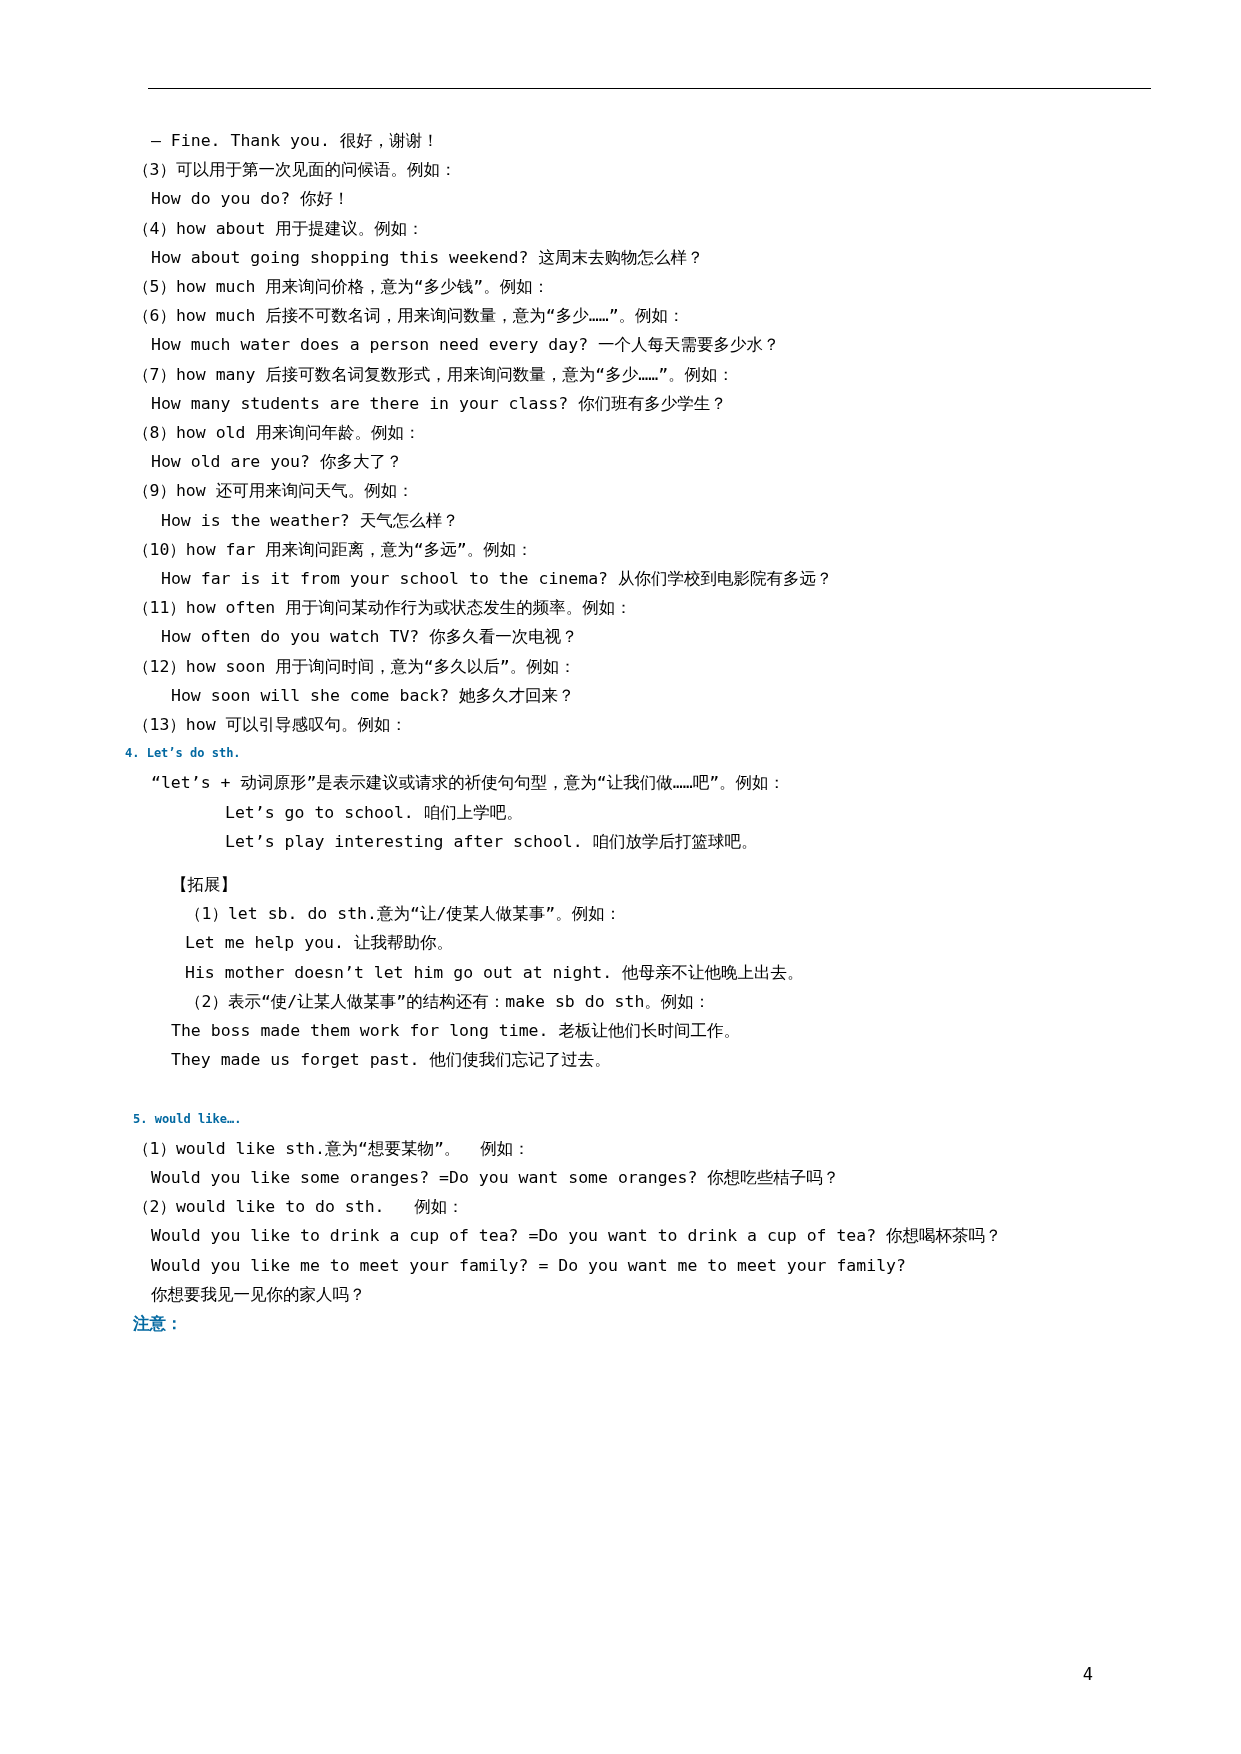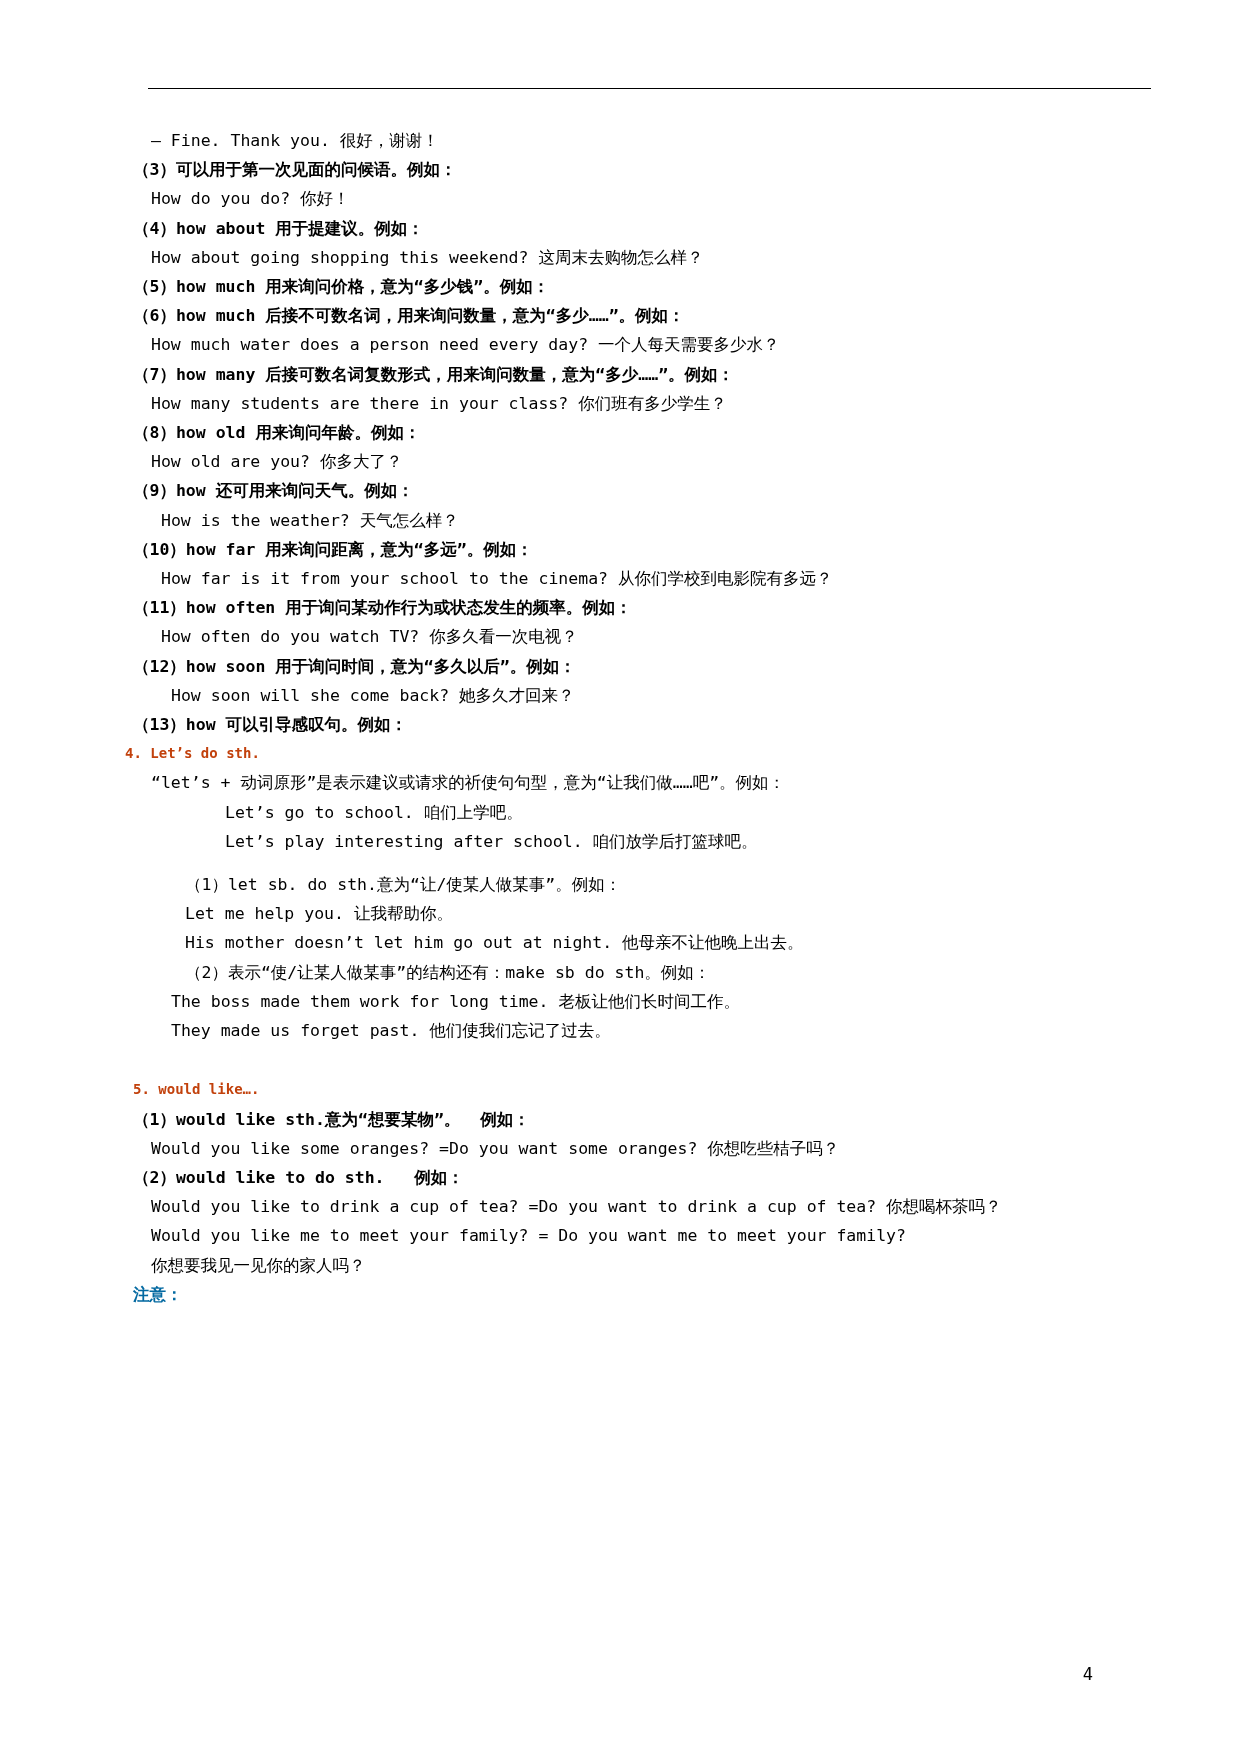--- a/index.html
+++ b/index.html
@@ -37,33 +37,33 @@
   }
   .line {
     font-family: "DejaVu Sans Mono", monospace;
     font-size: 16.5px;
     line-height: 29.2px;
     white-space: pre;
     letter-spacing: 0px;
     color: #000000;
   }
   .ind0  { padding-left: 0px; }
-  .ind1  { padding-left: 8px; font-weight: bold; }
+  .ind1  { padding-left: 8px; }
   .ind2  { padding-left: 26px; }
   .ind3  { padding-left: 36px; }
   .ind4  { padding-left: 46px; }
   .ind5  { padding-left: 60px; }
   .ind6  { padding-left: 100px; }
   .heading {
     font-family: "DejaVu Sans Mono", monospace;
-    font-size: 14px;
+    font-size: 12px;
     line-height: 29.2px;
     white-space: pre;
     font-weight: bold;
-    color: #c2410c;
+    color: #0369a1;
   }
   .note-heading {
     font-family: "DejaVu Sans Mono", monospace;
     font-size: 16.5px;
     line-height: 29.2px;
     white-space: pre;
     font-weight: bold;
     color: #0369a1;
   }
   .spacer-sm { height: 14px; }
@@ -106,20 +106,21 @@
     <div class="line ind3">How often do you watch TV? 你多久看一次电视？</div>
     <div class="line ind1">（12）how soon 用于询问时间，意为“多久以后”。例如：</div>
     <div class="line ind4">How soon will she come back? 她多久才回来？</div>
     <div class="line ind1">（13）how 可以引导感叹句。例如：</div>
 
     <div class="heading ind0">4. Let’s do sth.</div>
     <div class="line ind2">“let’s + 动词原形”是表示建议或请求的祈使句句型，意为“让我们做……吧”。例如：</div>
     <div class="line ind6">Let’s go to school. 咱们上学吧。</div>
     <div class="line ind6">Let’s play interesting after school. 咱们放学后打篮球吧。</div>
     <div class="spacer-sm"></div>
+    <div class="line ind4">【拓展】</div>
     <div class="line ind5">（1）let sb. do sth.意为“让/使某人做某事”。例如：</div>
     <div class="line ind5">Let me help you. 让我帮助你。</div>
     <div class="line ind5">His mother doesn’t let him go out at night. 他母亲不让他晚上出去。</div>
     <div class="line ind5">（2）表示“使/让某人做某事”的结构还有：make sb do sth。例如：</div>
     <div class="line ind4">The boss made them work for long time. 老板让他们长时间工作。</div>
     <div class="line ind4">They made us forget past. 他们使我们忘记了过去。</div>
 
     <div class="spacer-md"></div>
 
     <div class="heading ind1">5. would like….</div>

